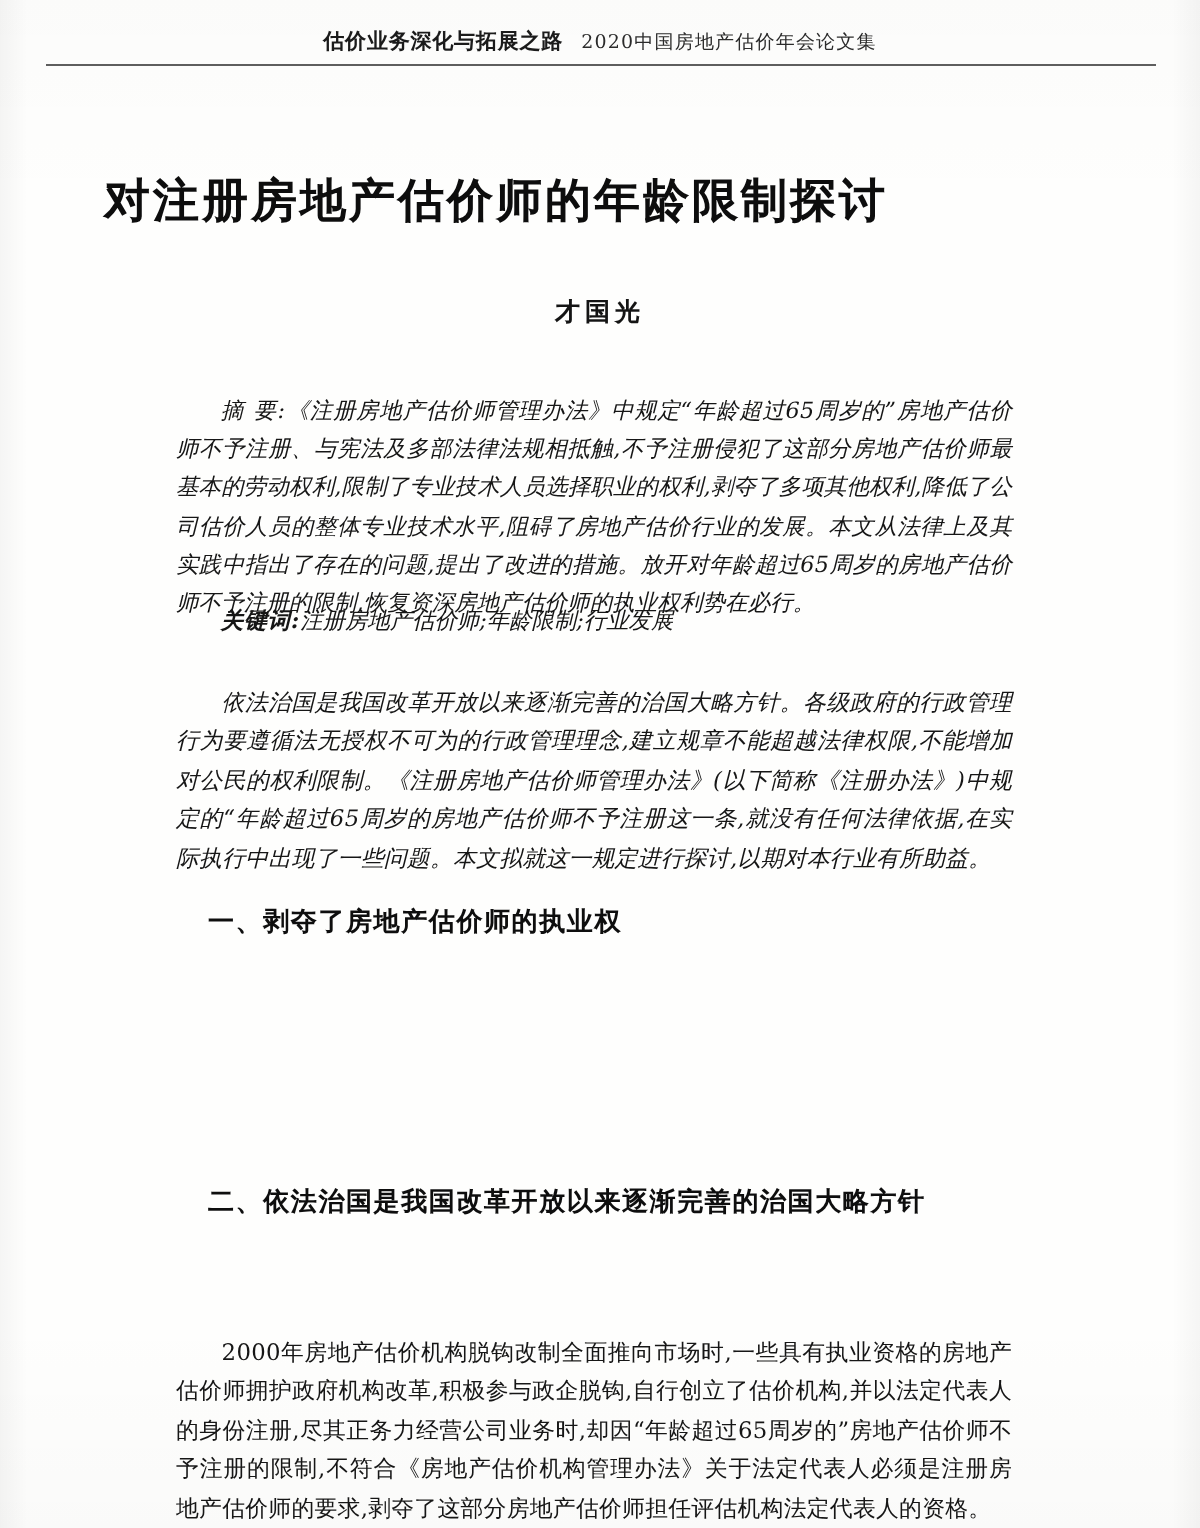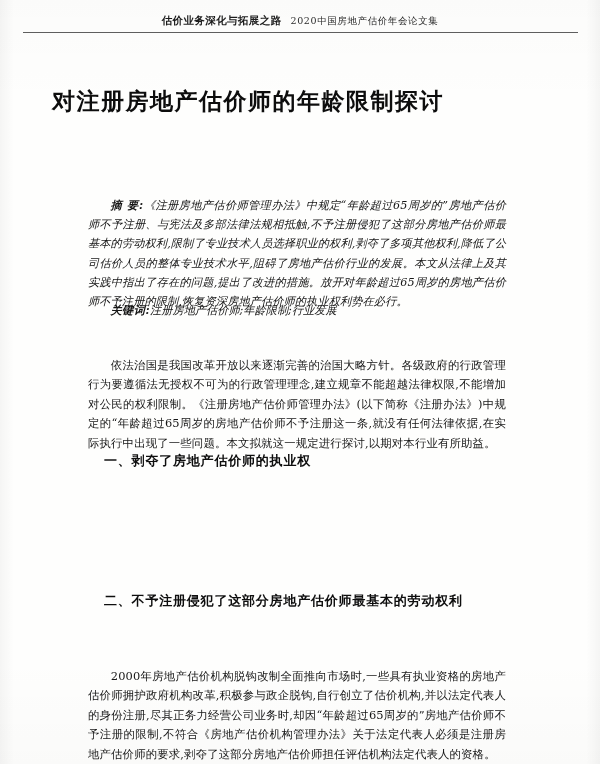--- a/index.html
+++ b/index.html
@@ -120,21 +120,21 @@
     margin: 0;
     font-size: 11.2px;
     line-height: 19.2px;
     text-align: justify;
     text-justify: inter-ideograph;
     color: #161616;
     font-style: italic;
     letter-spacing: 0.1px;
   }
   .abs-lead {
-    font-weight: bold;
+    font-weight: normal;
     font-style: italic;
     letter-spacing: 0.5px;
   }
   .abs-para { text-indent: 2em; }
   .kw-block {
     position: absolute;
     left: 88px;
     top: 303px;
     width: 418px;
   }
@@ -159,21 +159,21 @@
     width: 402px;
     font-family: "DejaVu Sans", "Liberation Sans", sans-serif;
     font-weight: bold;
     font-size: 13px;
     letter-spacing: 0.8px;
     color: #0e0e0e;
     white-space: nowrap;
   }
 
   
-  #intro-para   { top: 356px; }
+  #intro-para   { top: 342px; font-style: italic; }
   #sec1-para    { top: 487px; }
   #sec2-para1   { top: 627px; }
   #sec2-para2   { top: 667px; }
 
   #sec1-head    { top: 452px; }
   #sec2-head    { top: 592px; }
 
   
   .scan-edge-l, .scan-edge-r {
     position: absolute;
@@ -192,33 +192,34 @@
 
   <div class="scan-edge-l"></div>
   <div class="scan-edge-r"></div>
 
   <div class="runhead">
     <span class="runhead-main">估价业务深化与拓展之路</span><span class="runhead-sub">2020中国房地产估价年会论文集</span>
   </div>
   <div class="runhead-rule"></div>
 
   <div class="doc-title">对注册房地产估价师的年龄限制探讨</div>
+  <div class="doc-author">才国光</div>
 
   <div class="abstract-block">
     <p class="abs-para"><span class="abs-lead">摘  要:</span><span>《注册房地产估价师管理办法》中规定“年龄超过65周岁的”房地产估价师不予注册、与宪法及多部法律法规相抵触,不予注册侵犯了这部分房地产估价师最基本的劳动权利,限制了专业技术人员选择职业的权利,剥夺了多项其他权利,降低了公司估价人员的整体专业技术水平,阻碍了房地产估价行业的发展。本文从法律上及其实践中指出了存在的问题,提出了改进的措施。放开对年龄超过65周岁的房地产估价师不予注册的限制,恢复资深房地产估价师的执业权利势在必行。</span></p>
   </div>
 
   <div class="kw-block">
     <p><span class="kw-lead">关键词:</span><span>注册房地产估价师;年龄限制;行业发展</span></p>
   </div>
 
   <div class="col" id="intro-para">
     <p class="para">依法治国是我国改革开放以来逐渐完善的治国大略方针。各级政府的行政管理行为要遵循法无授权不可为的行政管理理念,建立规章不能超越法律权限,不能增加对公民的权利限制。《注册房地产估价师管理办法》(以下简称《注册办法》)中规定的“年龄超过65周岁的房地产估价师不予注册这一条,就没有任何法律依据,在实际执行中出现了一些问题。本文拟就这一规定进行探讨,以期对本行业有所助益。</p>
   </div>
 
   <div class="sec-head" id="sec1-head">一、剥夺了房地产估价师的执业权</div>
 
-  <div class="sec-head" id="sec2-head">二、不予注册侵犯了这部分房地产估价师最基本的劳动权利</div>
+  <div class="sec-head" id="sec2-head">二、依法治国是我国改革开放以来逐渐完善的治国大略方针</div>
   <div class="col" id="sec2-para2">
     <p class="para">2000年房地产估价机构脱钩改制全面推向市场时,一些具有执业资格的房地产估价师拥护政府机构改革,积极参与政企脱钩,自行创立了估价机构,并以法定代表人的身份注册,尽其正务力经营公司业务时,却因“年龄超过65周岁的”房地产估价师不予注册的限制,不符合《房地产估价机构管理办法》关于法定代表人必须是注册房地产估价师的要求,剥夺了这部分房地产估价师担任评估机构法定代表人的资格。</p>
   </div>
 
 </div>
 
 </body></html>

